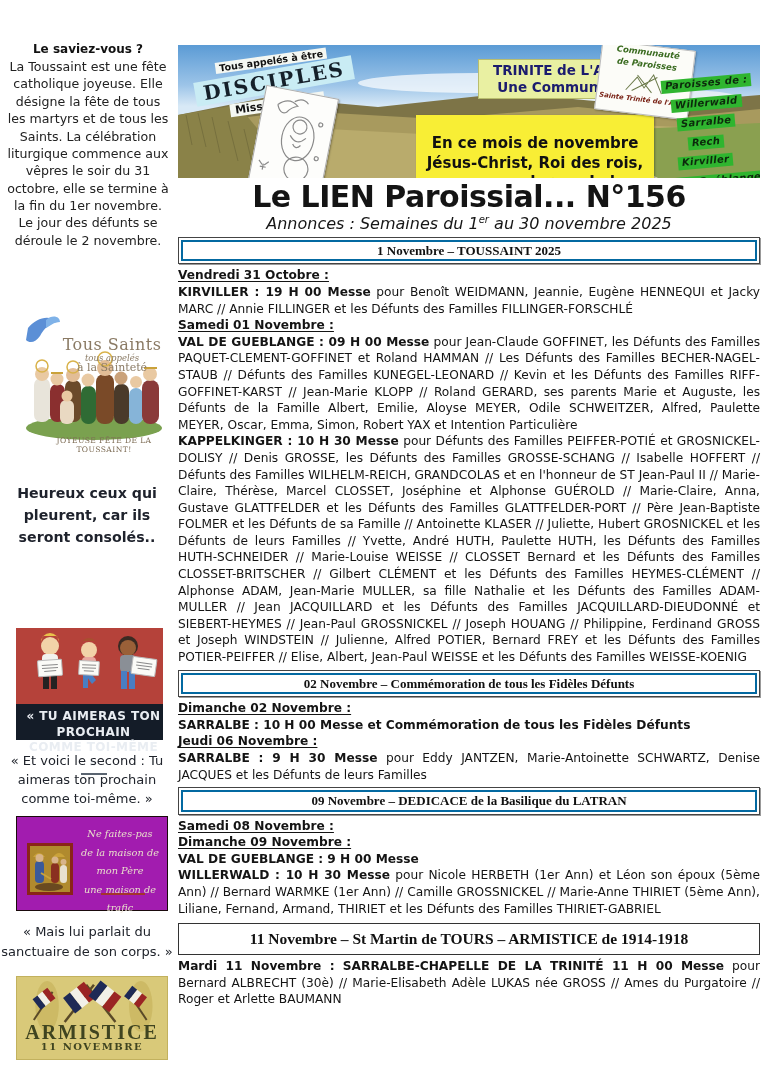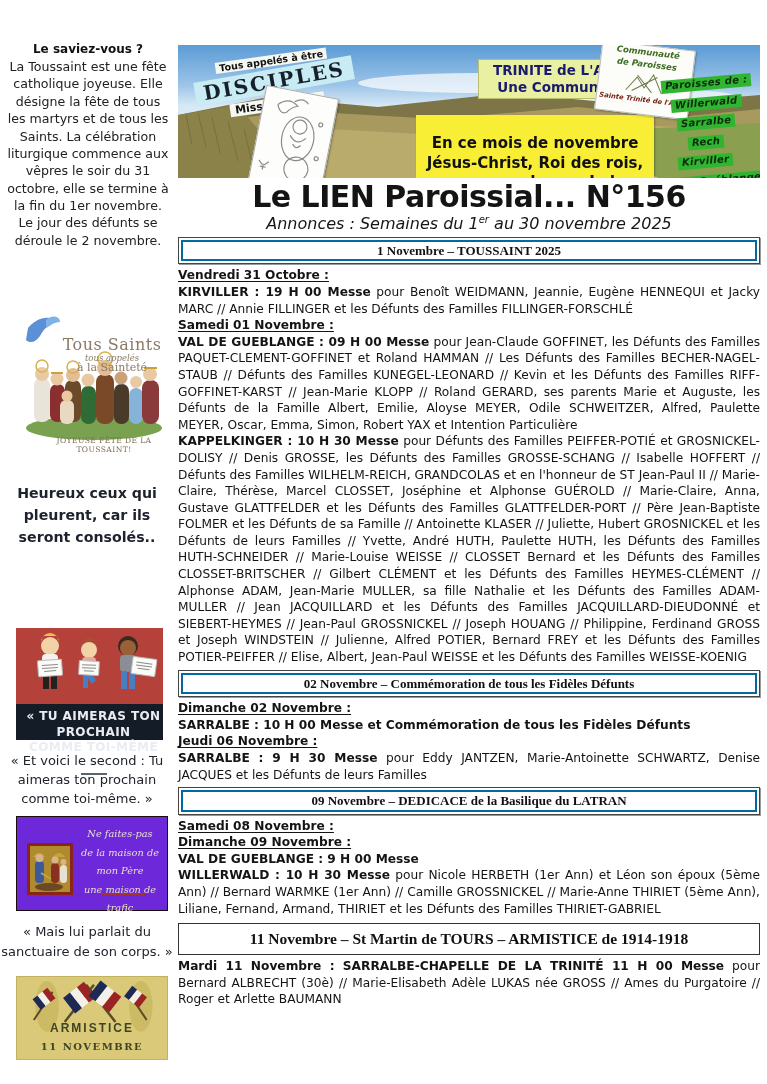--- a/index.html
+++ b/index.html
@@ -29,36 +29,36 @@
   .kids { left:16px; top:628px; width:147px; height:112px; background:#b5423a; }
   .kids-art { position:absolute; left:0; top:0; width:100%; height:76px; }
   .kids-cap { position:absolute; left:0; bottom:0; width:100%; height:36px; background:#141c28;
               color:#e9edf2; text-align:center; font-size:12px; font-weight:bold;
               letter-spacing:.4px; line-height:1.3; padding-top:5px;padding-left:8px; }
   .kids-ref { display:block; margin:2px auto 0; width:26px; height:2px; background:#5a6470; }
 
   .quote2 { left:0px; top:752px; width:174px; text-align:center;
             font-size:13px; line-height:1.45; color:#20242c; font-weight:500; }
 
-  .temple { left:16px; top:816px; width:152px; height:95px; background:#6d28d9;
+  .temple { left:16px; top:816px; width:152px; height:95px; background:#a21caf;
             border:1px solid #1a0a0c; }
   .temple-txt { position:absolute; left:58px; top:8px; width:90px; text-align:center;
                 font-family:"DejaVu Serif", serif; font-style:italic; color:#e8decb;
                 font-size:9.8px; line-height:1.9; }
   .temple-rule { position:absolute; left:84px; top:76px; width:44px; height:2px; background:#a3342c; }
   .temple-art { position:absolute; left:10px; top:26px; width:46px; height:52px; }
 
   .quote3 { left:0px; top:922px; width:174px; text-align:center;
             font-size:13px; line-height:1.5; color:#20242c; font-weight:500; }
 
   .armistice { left:16px; top:976px; width:152px; height:84px; background:#d9c979;
                border:1px solid #c2b15e; overflow:hidden; }
   .arm-art { position:absolute; left:0; top:0; width:100%; height:100%; }
   .arm-title { position:absolute; left:0; top:44px; width:100%; text-align:center;
-               font-family:Liberation Sans, sans-serif; font-weight:bold; font-size:12px;
+               font-family:Liberation Serif, serif; font-weight:bold; font-size:20px;
                letter-spacing:2px; color:#3f4420; }
   .arm-sub { position:absolute; left:0; top:64px; width:100%; text-align:center;
              font-family:"DejaVu Serif", serif; font-weight:bold; font-size:10px;
              letter-spacing:1.5px; color:#3f4420; }
 
   
   .main { position:absolute; left:178px; top:45px; width:582px; }
 
   .banner { position:relative; width:582px; height:133px; overflow:hidden;
             background:linear-gradient(#5b9bd5 0%, #9cc4e8 30%, #d8e9f6 46%, #d8e9f6 100%); }

